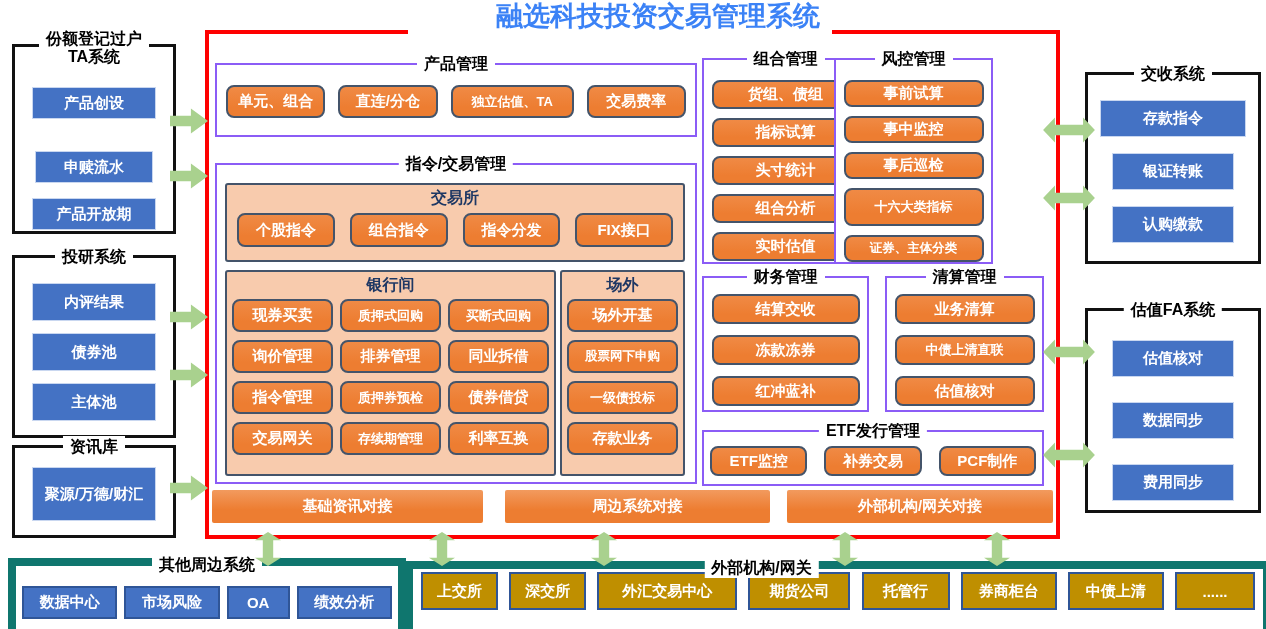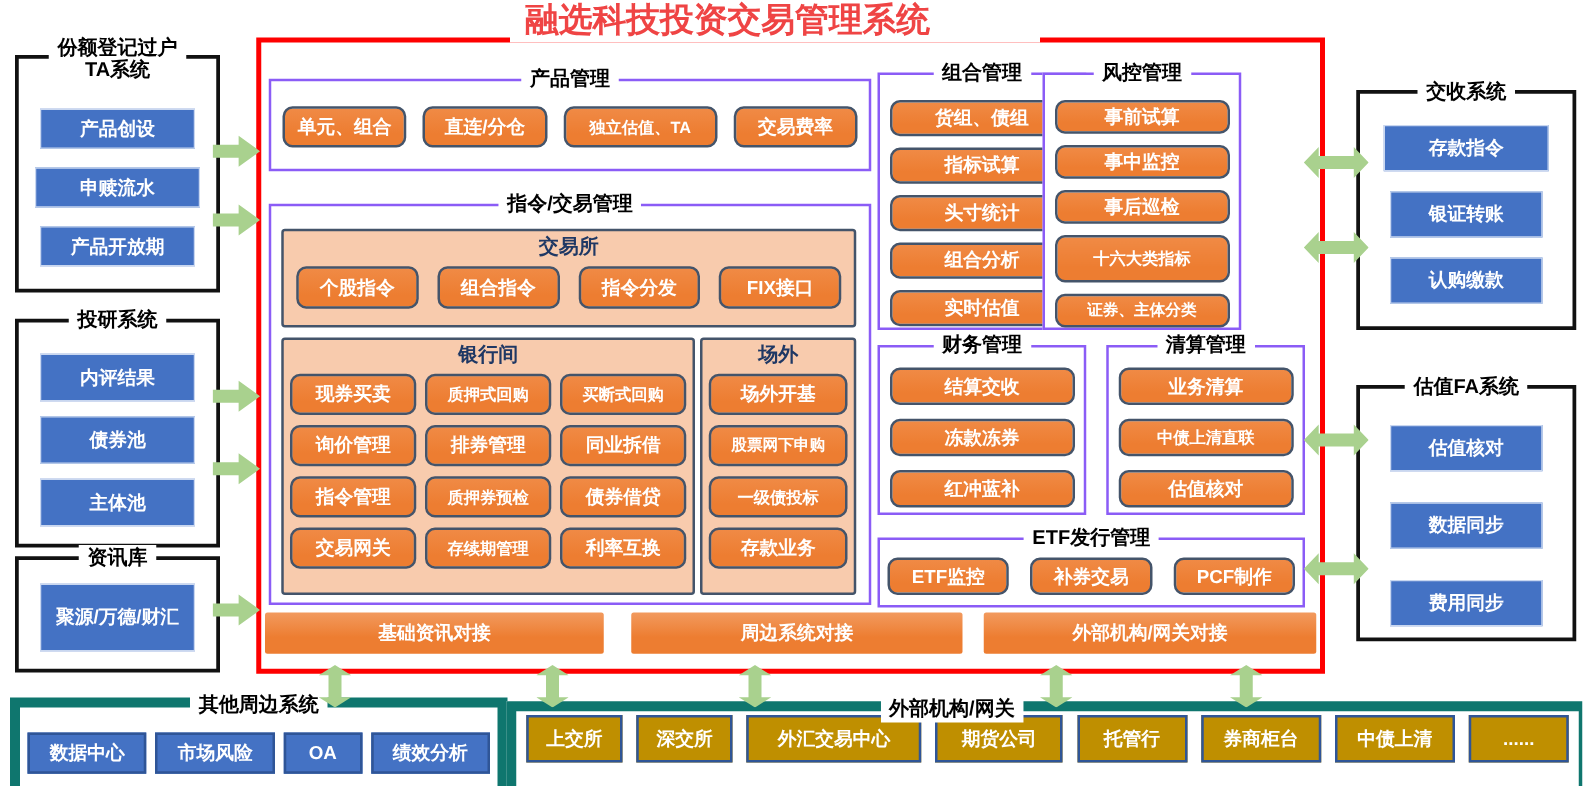--- a/index.html
+++ b/index.html
@@ -1,21 +1,21 @@
 <!DOCTYPE html>
 <html lang="zh"><head>
 <meta charset="utf-8">
 <style>
   html,body{margin:0;padding:0;background:#fff;}
   .canvas{position:relative;width:1266px;height:629px;background:#fff;overflow:hidden;
           font-family:"Liberation Sans","DejaVu Sans",sans-serif;}
   .abs{position:absolute;}
   
   .main-title{position:absolute;top:0;height:34px;line-height:32px;background:#fff;z-index:6;
-              font-size:27px;font-weight:bold;color:#ef4444;text-align:left;padding:0 12px;white-space:nowrap;}
+              font-size:27px;font-weight:bold;color:#3b82f6;text-align:right;padding:0 12px;white-space:nowrap;}
   
   .redbox{position:absolute;border:4px solid #fe0000;background:#fff;z-index:1;}
   
   .sysbox{position:absolute;border:3px solid #111;background:#fff;z-index:2;}
   .bluebox{position:absolute;border:8px solid #0f766e;background:#fff;z-index:2;}
   
   .legend{position:absolute;left:50%;transform:translateX(-50%);top:-12px;background:#fff;
           padding:0 7px;font-size:16px;font-weight:bold;color:#000;white-space:nowrap;z-index:5;line-height:21px;}
   .legend2{top:-17px;text-align:center;line-height:18px;font-size:16px;}
   
@@ -54,21 +54,21 @@
 
   <div class="main-title abs" style="left:408px;width:400px;">融选科技投资交易管理系统</div>
 
   <div class="sysbox" style="left:12px;top:44px;width:158px;height:184px;">
     <div class="legend legend2">
       <div>份额登记过户</div>
       <div>TA系统</div>
     </div>
     <div class="vstack" style="padding-top:40px;gap:15px;">
       <div class="bbtn" style="width:124px;height:32px;">产品创设</div>
-      <div class="bbtn" style="width:132px;height:32px;">申赎流水</div>
+      <div class="bbtn" style="width:118px;height:32px;margin-top:17px;">申赎流水</div>
       <div class="bbtn" style="width:124px;height:32px;">产品开放期</div>
     </div>
   </div>
 
   <div class="sysbox" style="left:12px;top:255px;width:158px;height:177px;">
     <div class="legend">投研系统</div>
     <div class="vstack" style="padding-top:25px;gap:12px;">
       <div class="bbtn" style="width:124px;height:38px;">内评结果</div>
       <div class="bbtn" style="width:124px;height:38px;">债券池</div>
       <div class="bbtn" style="width:124px;height:38px;">主体池</div>
@@ -193,21 +193,21 @@
     </div>
   </div>
 
   <div class="obar" style="left:212px;top:490px;width:271px;height:33px;">基础资讯对接</div>
   <div class="obar" style="left:505px;top:490px;width:265px;height:33px;">周边系统对接</div>
   <div class="obar" style="left:787px;top:490px;width:266px;height:33px;">外部机构/网关对接</div>
 
   <div class="sysbox" style="left:1085px;top:72px;width:170px;height:186px;">
     <div class="legend">交收系统</div>
     <div class="vstack" style="padding-top:25px;gap:16px;">
-      <div class="bbtn" style="width:132px;height:37px;">存款指令</div>
+      <div class="bbtn" style="width:146px;height:37px;">存款指令</div>
       <div class="bbtn" style="width:122px;height:37px;">银证转账</div>
       <div class="bbtn" style="width:122px;height:37px;">认购缴款</div>
     </div>
   </div>
 
   <div class="sysbox" style="left:1085px;top:308px;width:170px;height:199px;">
     <div class="legend">估值FA系统</div>
     <div class="vstack" style="padding-top:29px;gap:25px;">
       <div class="bbtn" style="width:122px;height:37px;">估值核对</div>
       <div class="bbtn" style="width:122px;height:37px;">数据同步</div>

